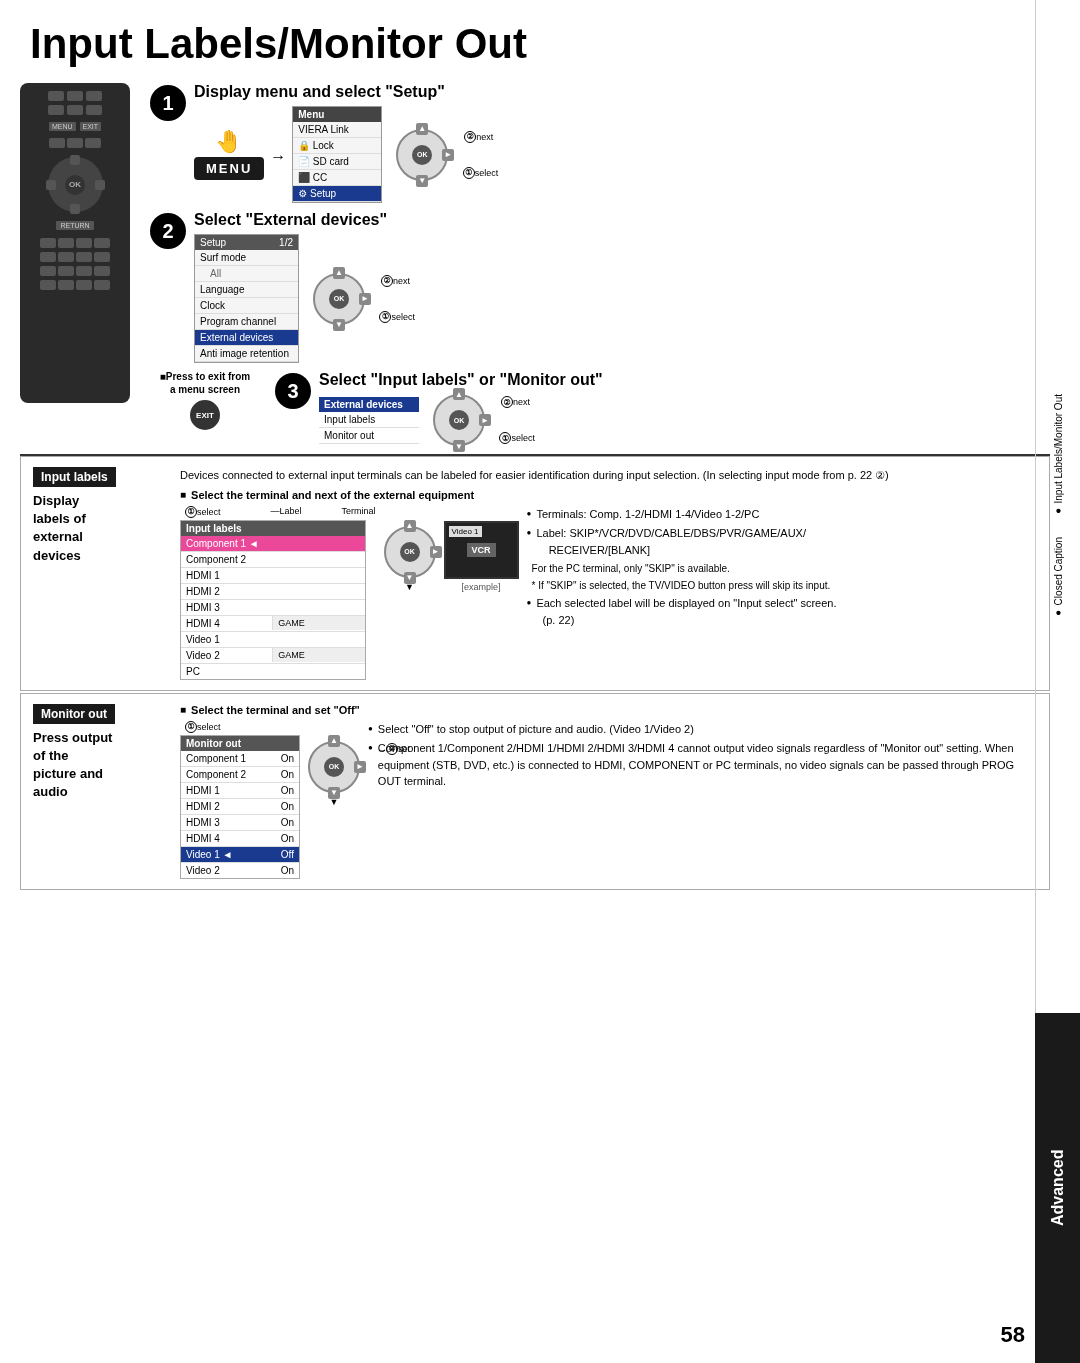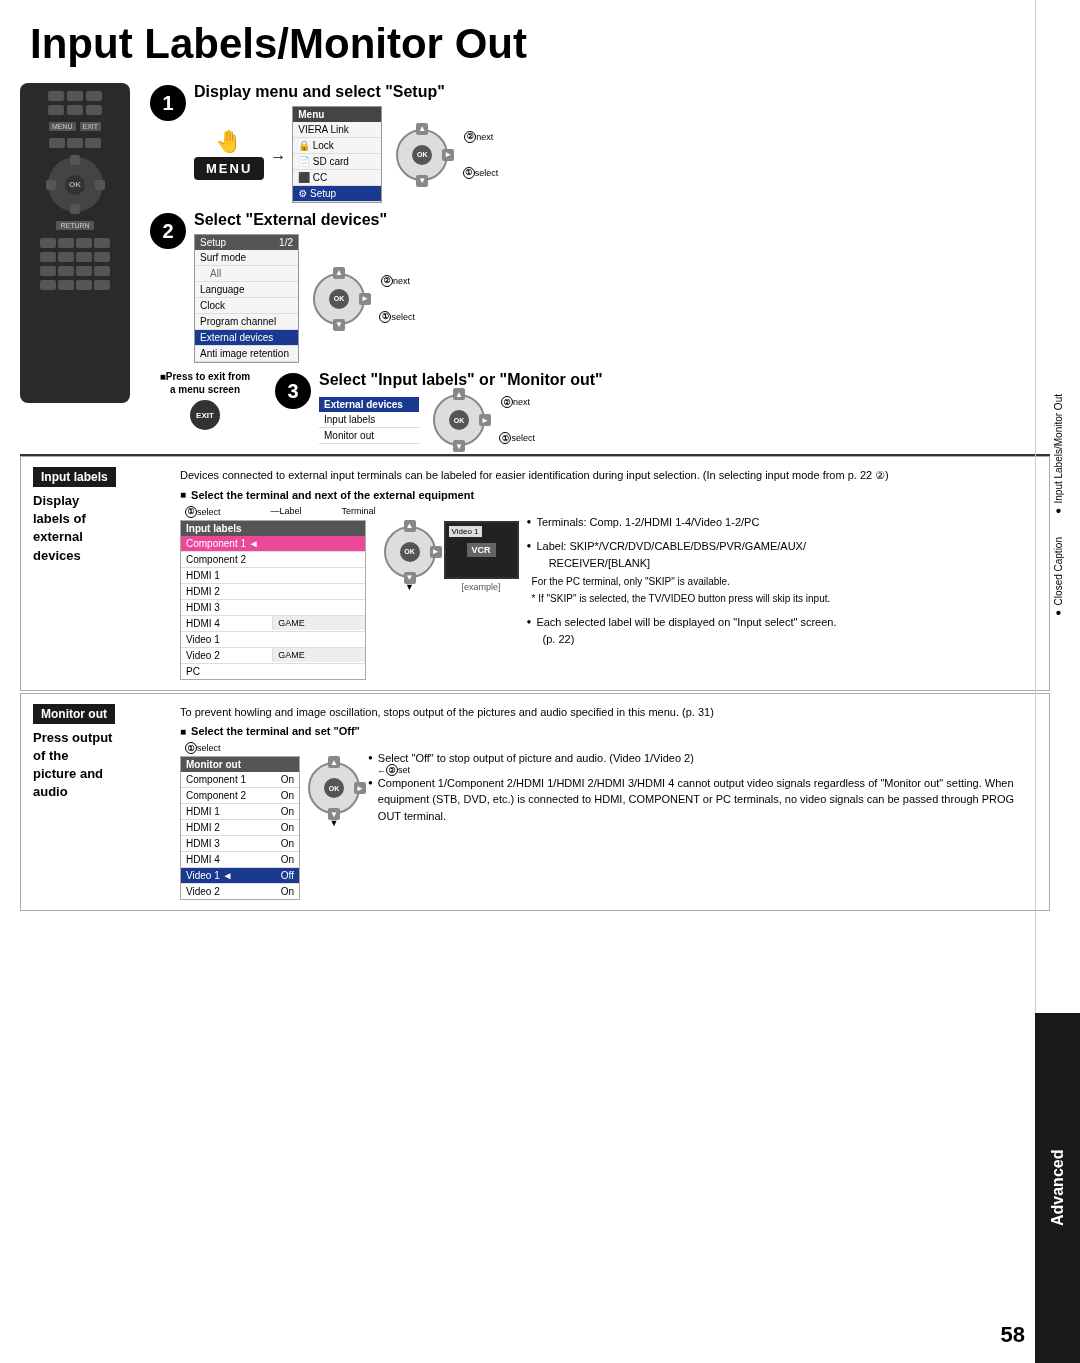--- a/index.html
+++ b/index.html
@@ -178,21 +178,20 @@
       background: #1a3a8f;
       color: #fff;
     }
 
     .bullet {
       display: flex;
       align-items: flex-start;
       gap: 5px;
       margin-bottom: 3px;
       font-size: 11px;
-      margin-top: 8px;
     }
 
     .bullet::before {
       content: '●';
       font-size: 8px;
       margin-top: 2px;
       flex-shrink: 0;
     }
 
     
@@ -622,21 +621,20 @@
       <div style="background:#1a1a1a;color:#fff;font-weight:bold;font-size:12px;padding:3px 8px;margin-bottom:5px;display:inline-block;">Monitor out</div>
       <div style="font-weight:bold;font-size:13px;line-height:1.4;">
         <span>Press output</span><br>
         <span>of the</span><br>
         <span>picture and</span><br>
         <span>audio</span>
       </div>
     </div>
 
     <div style="flex:1;">
-      <div style="font-size:11px;margin-bottom:5px;line-height:1.5;">To prevent howling and image oscillation, stops output of the pictures and audio specified in this menu. (p. 31)</div>
       <div class="select-header" style="font-size:11px;font-weight:bold;margin-bottom:5px;">Select the terminal and set "Off"</div>
 
       <div style="display:flex;gap:8px;align-items:flex-start;">
 
         <div style="position:relative;">
           <div style="font-size:9px;margin-bottom:2px;margin-left:5px;"><span class="circled-num">①</span>select</div>
           <div class="monitor-table">
             <div class="monitor-table-title">Monitor out</div>
             <div class="monitor-table-row">
               <div class="monitor-table-cell">Component 1</div>

